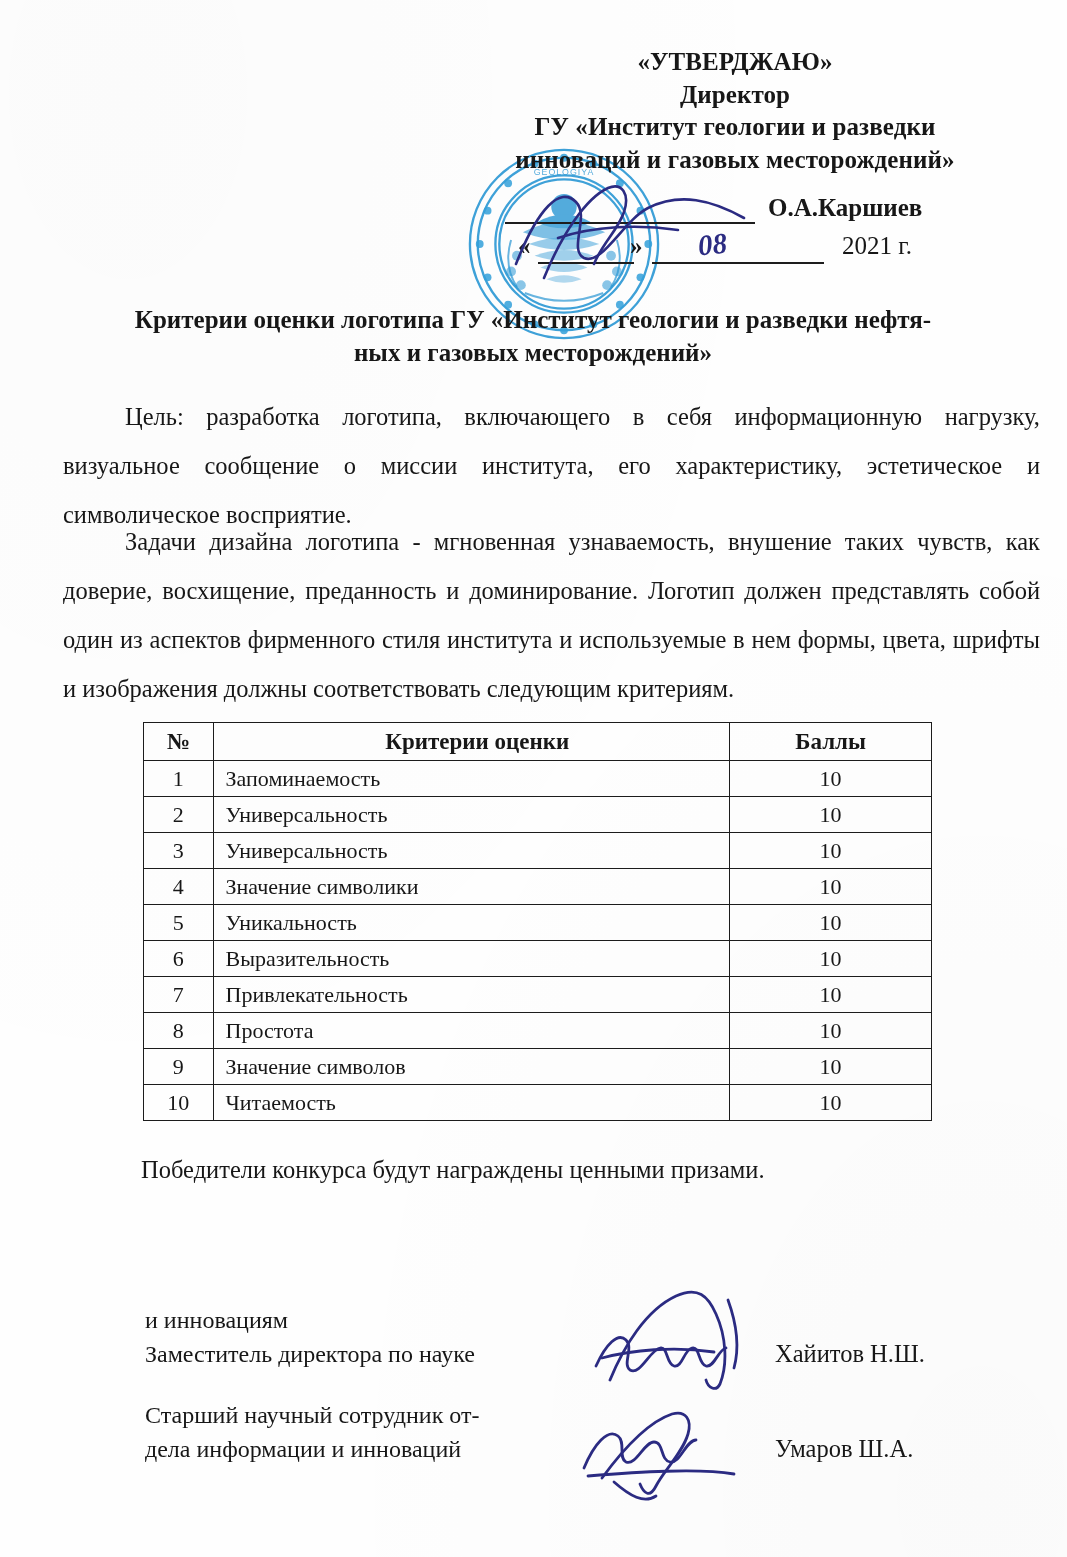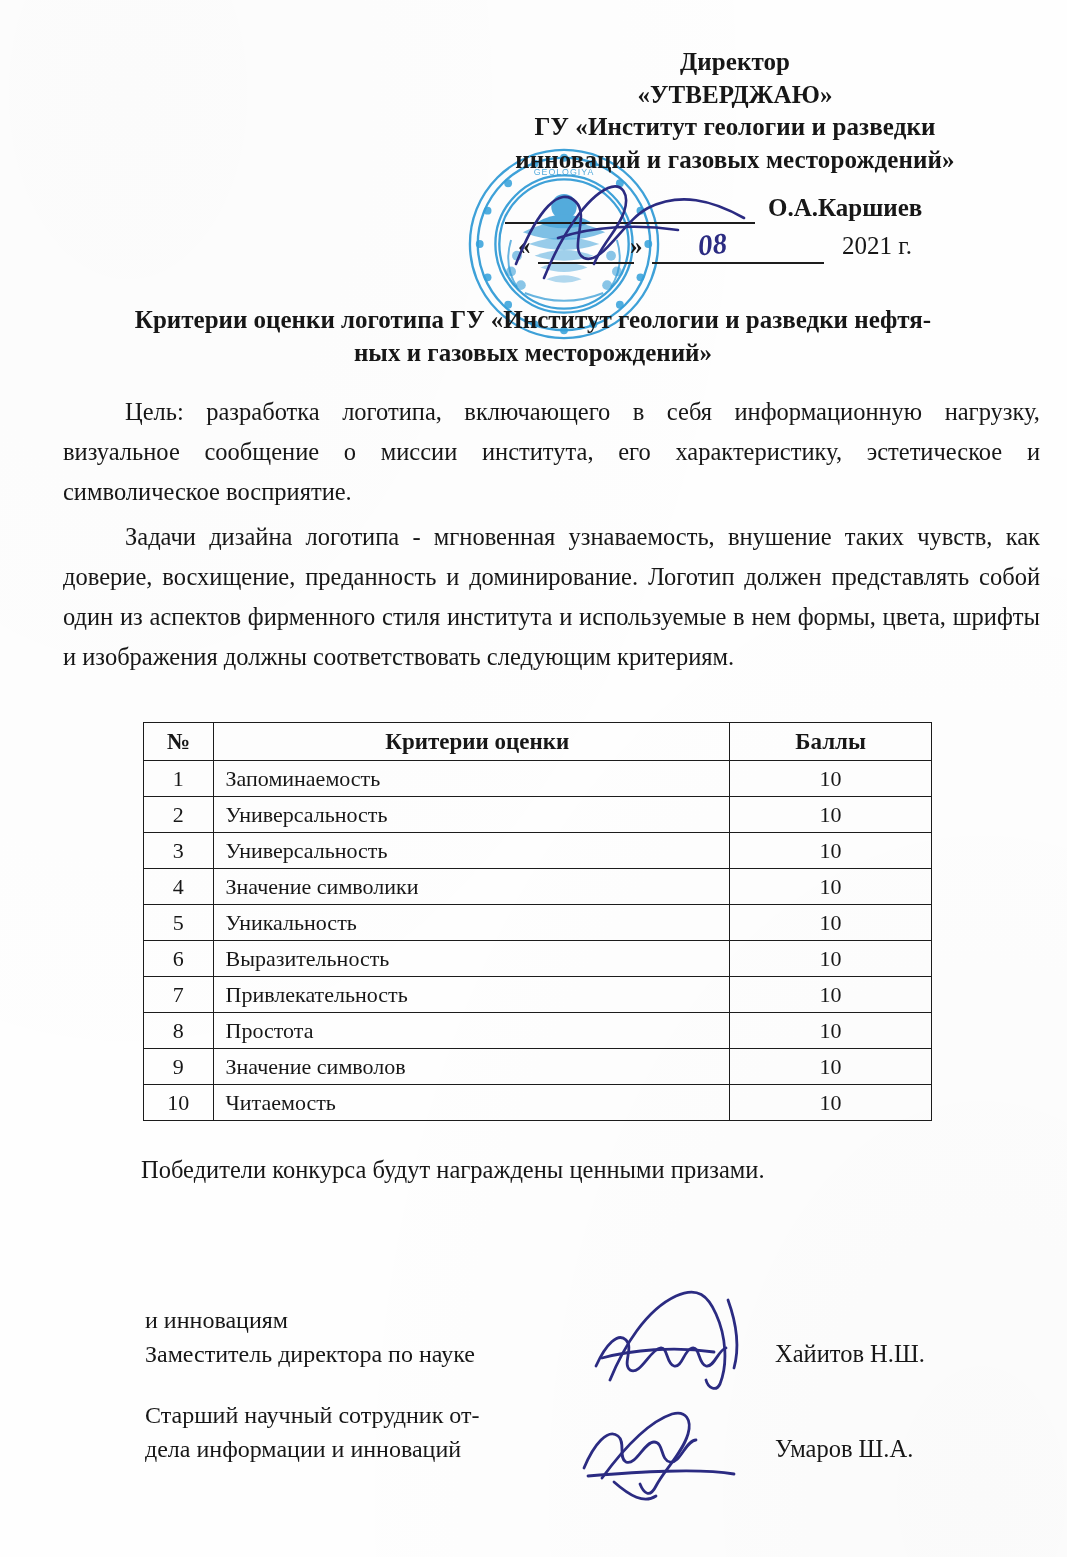--- a/index.html
+++ b/index.html
@@ -142,21 +142,21 @@
     z-index:4;
   }
   .doc-title .l2{ display:block; }
 
   
   .body-text{
     position:absolute;
     left:63px;
     width:977px;
     font-size:24.5px;
-    line-height:40px;
+    line-height:49px;
     text-align:justify;
     z-index:4;
   }
   .body-text p{
     margin:0;
     text-indent:62px;
     text-align:justify;
     text-justify:inter-word;
   }
   #para-1{ top:392px; }
@@ -286,22 +286,22 @@
         <circle cx="56" cy="142" r="5"></circle>
         <circle cx="148" cy="112" r="5"></circle>
           <circle cx="154" cy="128" r="5"></circle>
         <circle cx="144" cy="142" r="5"></circle>
       </g>
       <text x="100" y="30" text-anchor="middle" font-family="Liberation Sans, sans-serif" font-size="9" fill="#1a8fd1" opacity="0.8" letter-spacing="1">GEOLOGIYA</text>
     </svg>
   </div>
 
   <div class="approve-block">
+    <div class="approve-line">«УТВЕРДЖАЮ»</div>
     <div class="approve-line">Директор</div>
-    <div class="approve-line">«УТВЕРДЖАЮ»</div>
     <div class="approve-line">ГУ «Институт геологии и разведки</div>
     <div class="approve-line">инноваций и газовых месторождений»</div>
   </div>
 
   <div class="sign-row">
     <div class="sign-rule"></div>
     <div class="director-name">О.А.Каршиев</div>
   </div>
 
   <div class="date-row">

